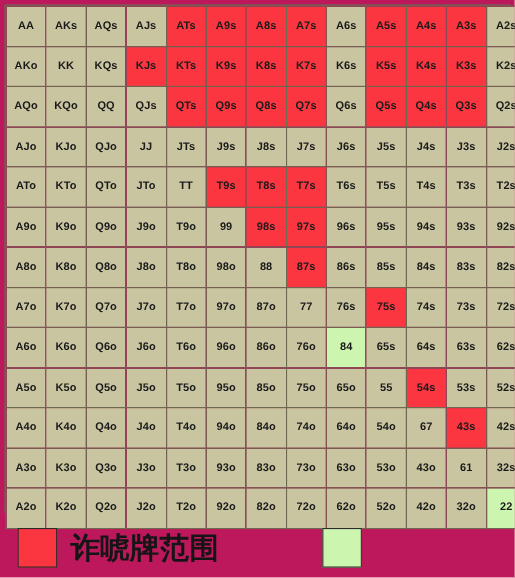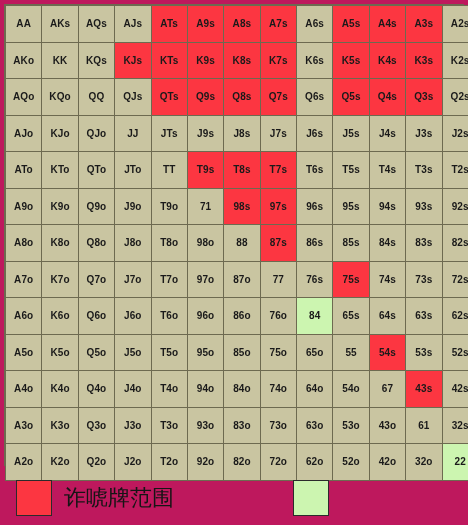--- a/index.html
+++ b/index.html
@@ -77,22 +77,22 @@
     height: 36px;
     border: 1px solid #2b2b2b;
     box-sizing: border-box;
     flex: 0 0 auto;
   }
   .legend-swatch.bluff { background: #fc3641; }
   .legend-swatch.value { background: #ccf5b0; }
 
   .legend-label {
     margin-left: 12px;
-    font-size: 22px;
-    font-weight: normal;
+    font-size: 27px;
+    font-weight: bold;
     color: #151515;
     line-height: 1;
     white-space: nowrap;
     text-align: right;
   }
 </style>
 </head>
 <body>
 
 <div id="range-chart">
@@ -174,21 +174,21 @@
             <td class="cell-none">T4s</td>
             <td class="cell-none">T3s</td>
             <td class="cell-none">T2s</td>
           </tr>
           <tr>
             <td class="cell-none">A9o</td>
             <td class="cell-none">K9o</td>
             <td class="cell-none">Q9o</td>
             <td class="cell-none">J9o</td>
             <td class="cell-none">T9o</td>
-            <td class="cell-none">71</td>
+            <td class="cell-none">99</td>
             <td class="cell-bluff">98s</td>
             <td class="cell-bluff">97s</td>
             <td class="cell-none">96s</td>
             <td class="cell-none">95s</td>
             <td class="cell-none">94s</td>
             <td class="cell-none">93s</td>
             <td class="cell-none">92s</td>
           </tr>
           <tr>
             <td class="cell-none">A8o</td>

